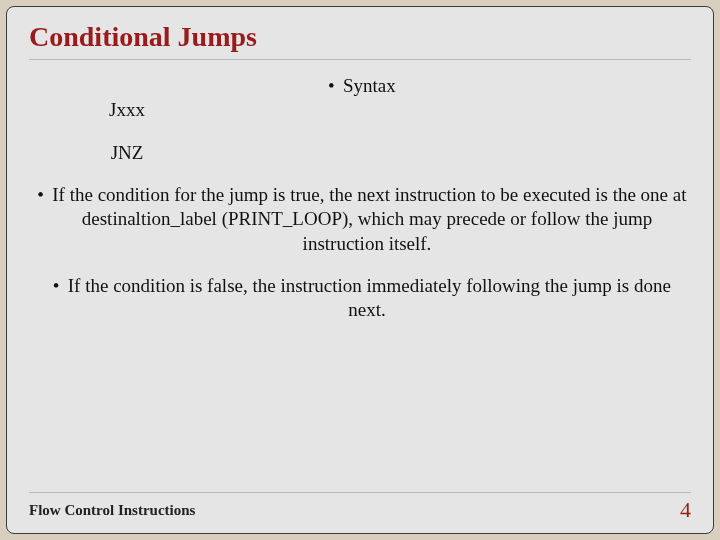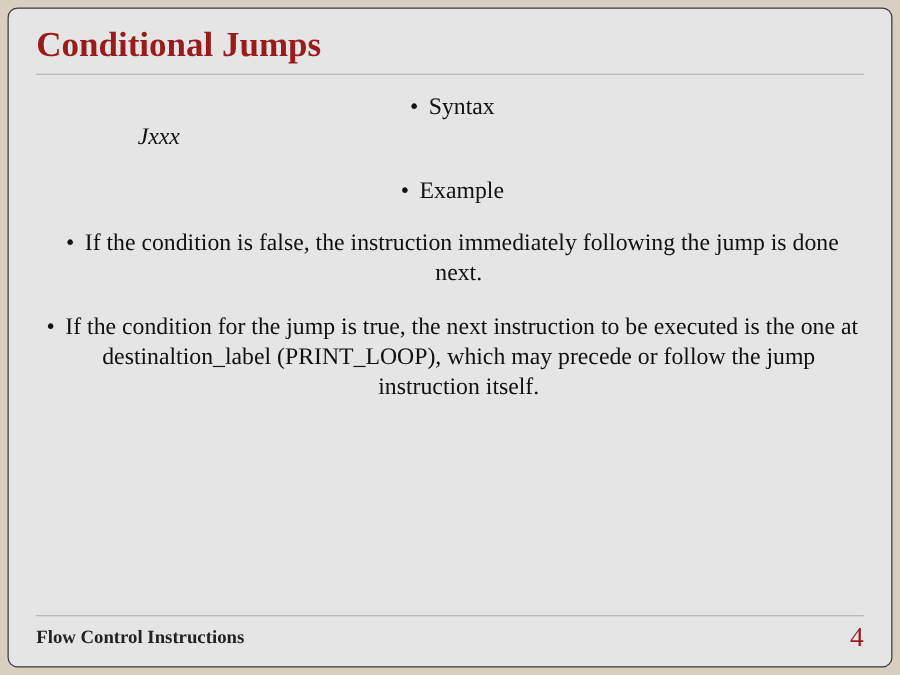--- a/index.html
+++ b/index.html
@@ -39,21 +39,21 @@
     text-align: center;
   }
   .bullet .dot {
     display: inline-block;
     width: 14px;
     margin-left: -14px;
   }
   .two-col {
     display: flex;
   }
-  .col-a { width: 140px; font-style: italic; }
+  .col-a { width: 140px; }
   .col-b { flex: 1; }
   .indent-line {
     padding-left: 14px;
   }
   .footer {
     display: flex;
     align-items: center;
     justify-content: space-between;
     border-top: 1px solid #b9b9b9;
     padding-top: 4px;
@@ -82,36 +82,33 @@
       <div>
         <span class="dot">•</span>
         <span>Syntax</span>
       </div>
       <div class="two-col indent-line">
         <div class="col-a">Jxxx</div>
       </div>
     </div>
 
     <div class="bullet">
-      <div>
-        <span class="dot">•</span>
-        <span>Example</span>
-      </div>
       <div class="two-col indent-line">
+        <div class="col-a">JNZ</div>
       </div>
     </div>
 
     <div class="bullet">
       <span class="dot">•</span>
-      <span>If the condition is false, the instruction immediately following the jump is done next.</span>
+      <span>If the condition for the jump is true, the next instruction to be executed is the one at destinaltion_label (PRINT_LOOP), which may precede or follow the jump instruction itself.</span>
     </div>
 
     <div class="bullet">
       <span class="dot">•</span>
-      <span>If the condition for the jump is true, the next instruction to be executed is the one at destinaltion_label (PRINT_LOOP), which may precede or follow the jump instruction itself.</span>
+      <span>If the condition is false, the instruction immediately following the jump is done next.</span>
     </div>
 
 
   </div>
 
   <div class="footer">
     <div class="footer-left">Flow Control Instructions</div>
     <div class="footer-right">4</div>
   </div>
 

